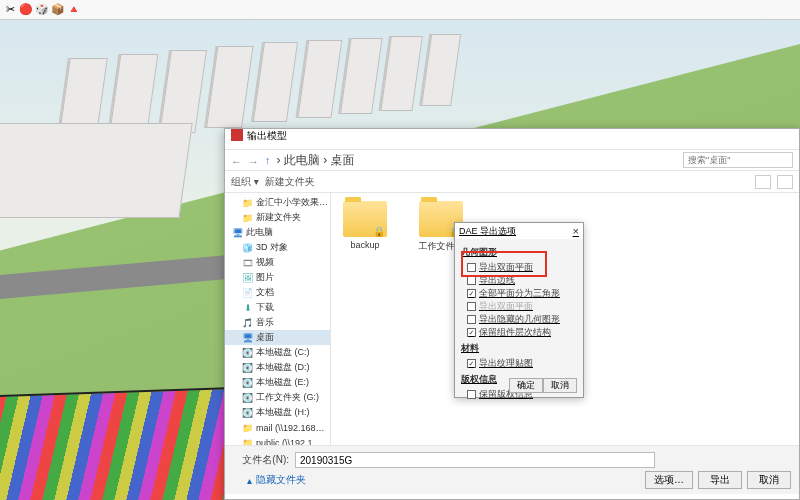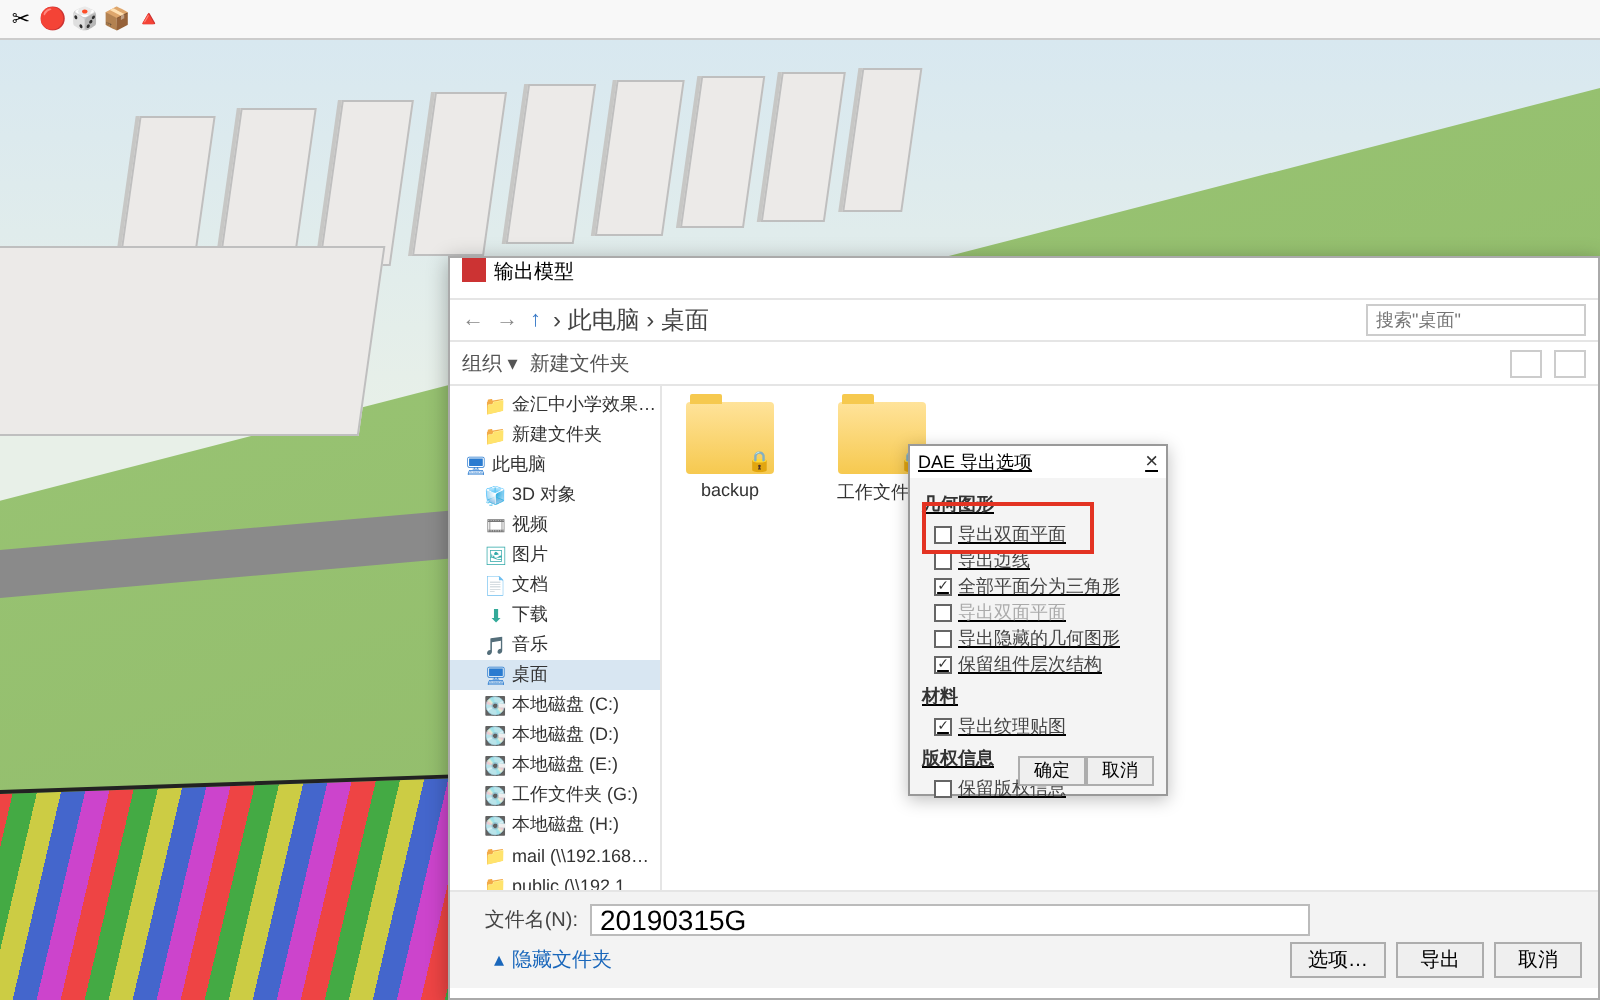--- a/index.html
+++ b/index.html
@@ -53,21 +53,21 @@
 .files { flex: 1; padding: 8px; display: flex; gap: 24px; align-items: flex-start; }
 .fitem { width: 52px; text-align: center; cursor: pointer; }
 .fitem .folder { width: 44px; height: 36px; margin: 0 auto 3px; background: linear-gradient(#ffe39a,#f6c94f); border-radius: 2px; position: relative; }
 .fitem .folder::before { content: ""; position: absolute; top: -4px; left: 2px; width: 16px; height: 5px; background: #f6c94f; border-radius: 1px 1px 0 0; }
 .fitem .folder::after { content: "🔒"; position: absolute; right: 1px; bottom: 0; font-size: 10px; }
 .fitem .fname { font-size: 9px; color: #333; }
 
 .dlg-bottom { border-top: 1px solid #e5e5e5; background: #f3f3f3; padding: 4px 8px; font-size: 10px; }
 .brow { display: flex; align-items: center; height: 20px; gap: 6px; }
 .brow .lbl { width: 56px; text-align: right; color: #444; }
-.brow input, .brow .combo { flex: 1; height: 16px; border: 1px solid #bbb; font-size: 14px; padding: 0 4px; background: #fff; max-width: 360px; }
+.brow input, .brow .combo { flex: 1; height: 16px; border: 1px solid #bbb; font-size: 10px; padding: 0 4px; background: #fff; max-width: 360px; }
 .brow .btns { margin-left: auto; display: flex; gap: 5px; }
 .brow .btn { height: 18px; min-width: 44px; border: 1px solid #adadad; background: #efefef; font-size: 10px; padding: 0 8px; cursor: pointer; }
 .hide-link { font-size: 10px; color: #1a67bb; padding-left: 14px; cursor: pointer; display: flex; align-items: center; gap: 4px; }
 
 .dlg-opt { position: absolute; left: 454px; top: 222px; width: 130px; height: 176px; background: #f4f4f4; border: 1px solid #999; font-size: 9px; box-shadow: 0 2px 8px rgba(0,0,0,.25); z-index: 5; text-decoration: underline; }
 .dlg-opt .ohdr { height: 16px; display: flex; align-items: center; justify-content: space-between; padding: 0 4px; background: #fff; }
 .dlg-opt .ohdr .x { font-size: 11px; color: #333; cursor: pointer; }
 .dlg-opt .obody { padding: 4px 6px; }
 .dlg-opt .grp { font-size: 9px; font-weight: bold; color: #333; margin: 3px 0 2px; }
 .dlg-opt .line { display: flex; align-items: center; height: 13px; gap: 3px; padding-left: 6px; color: #444; }

